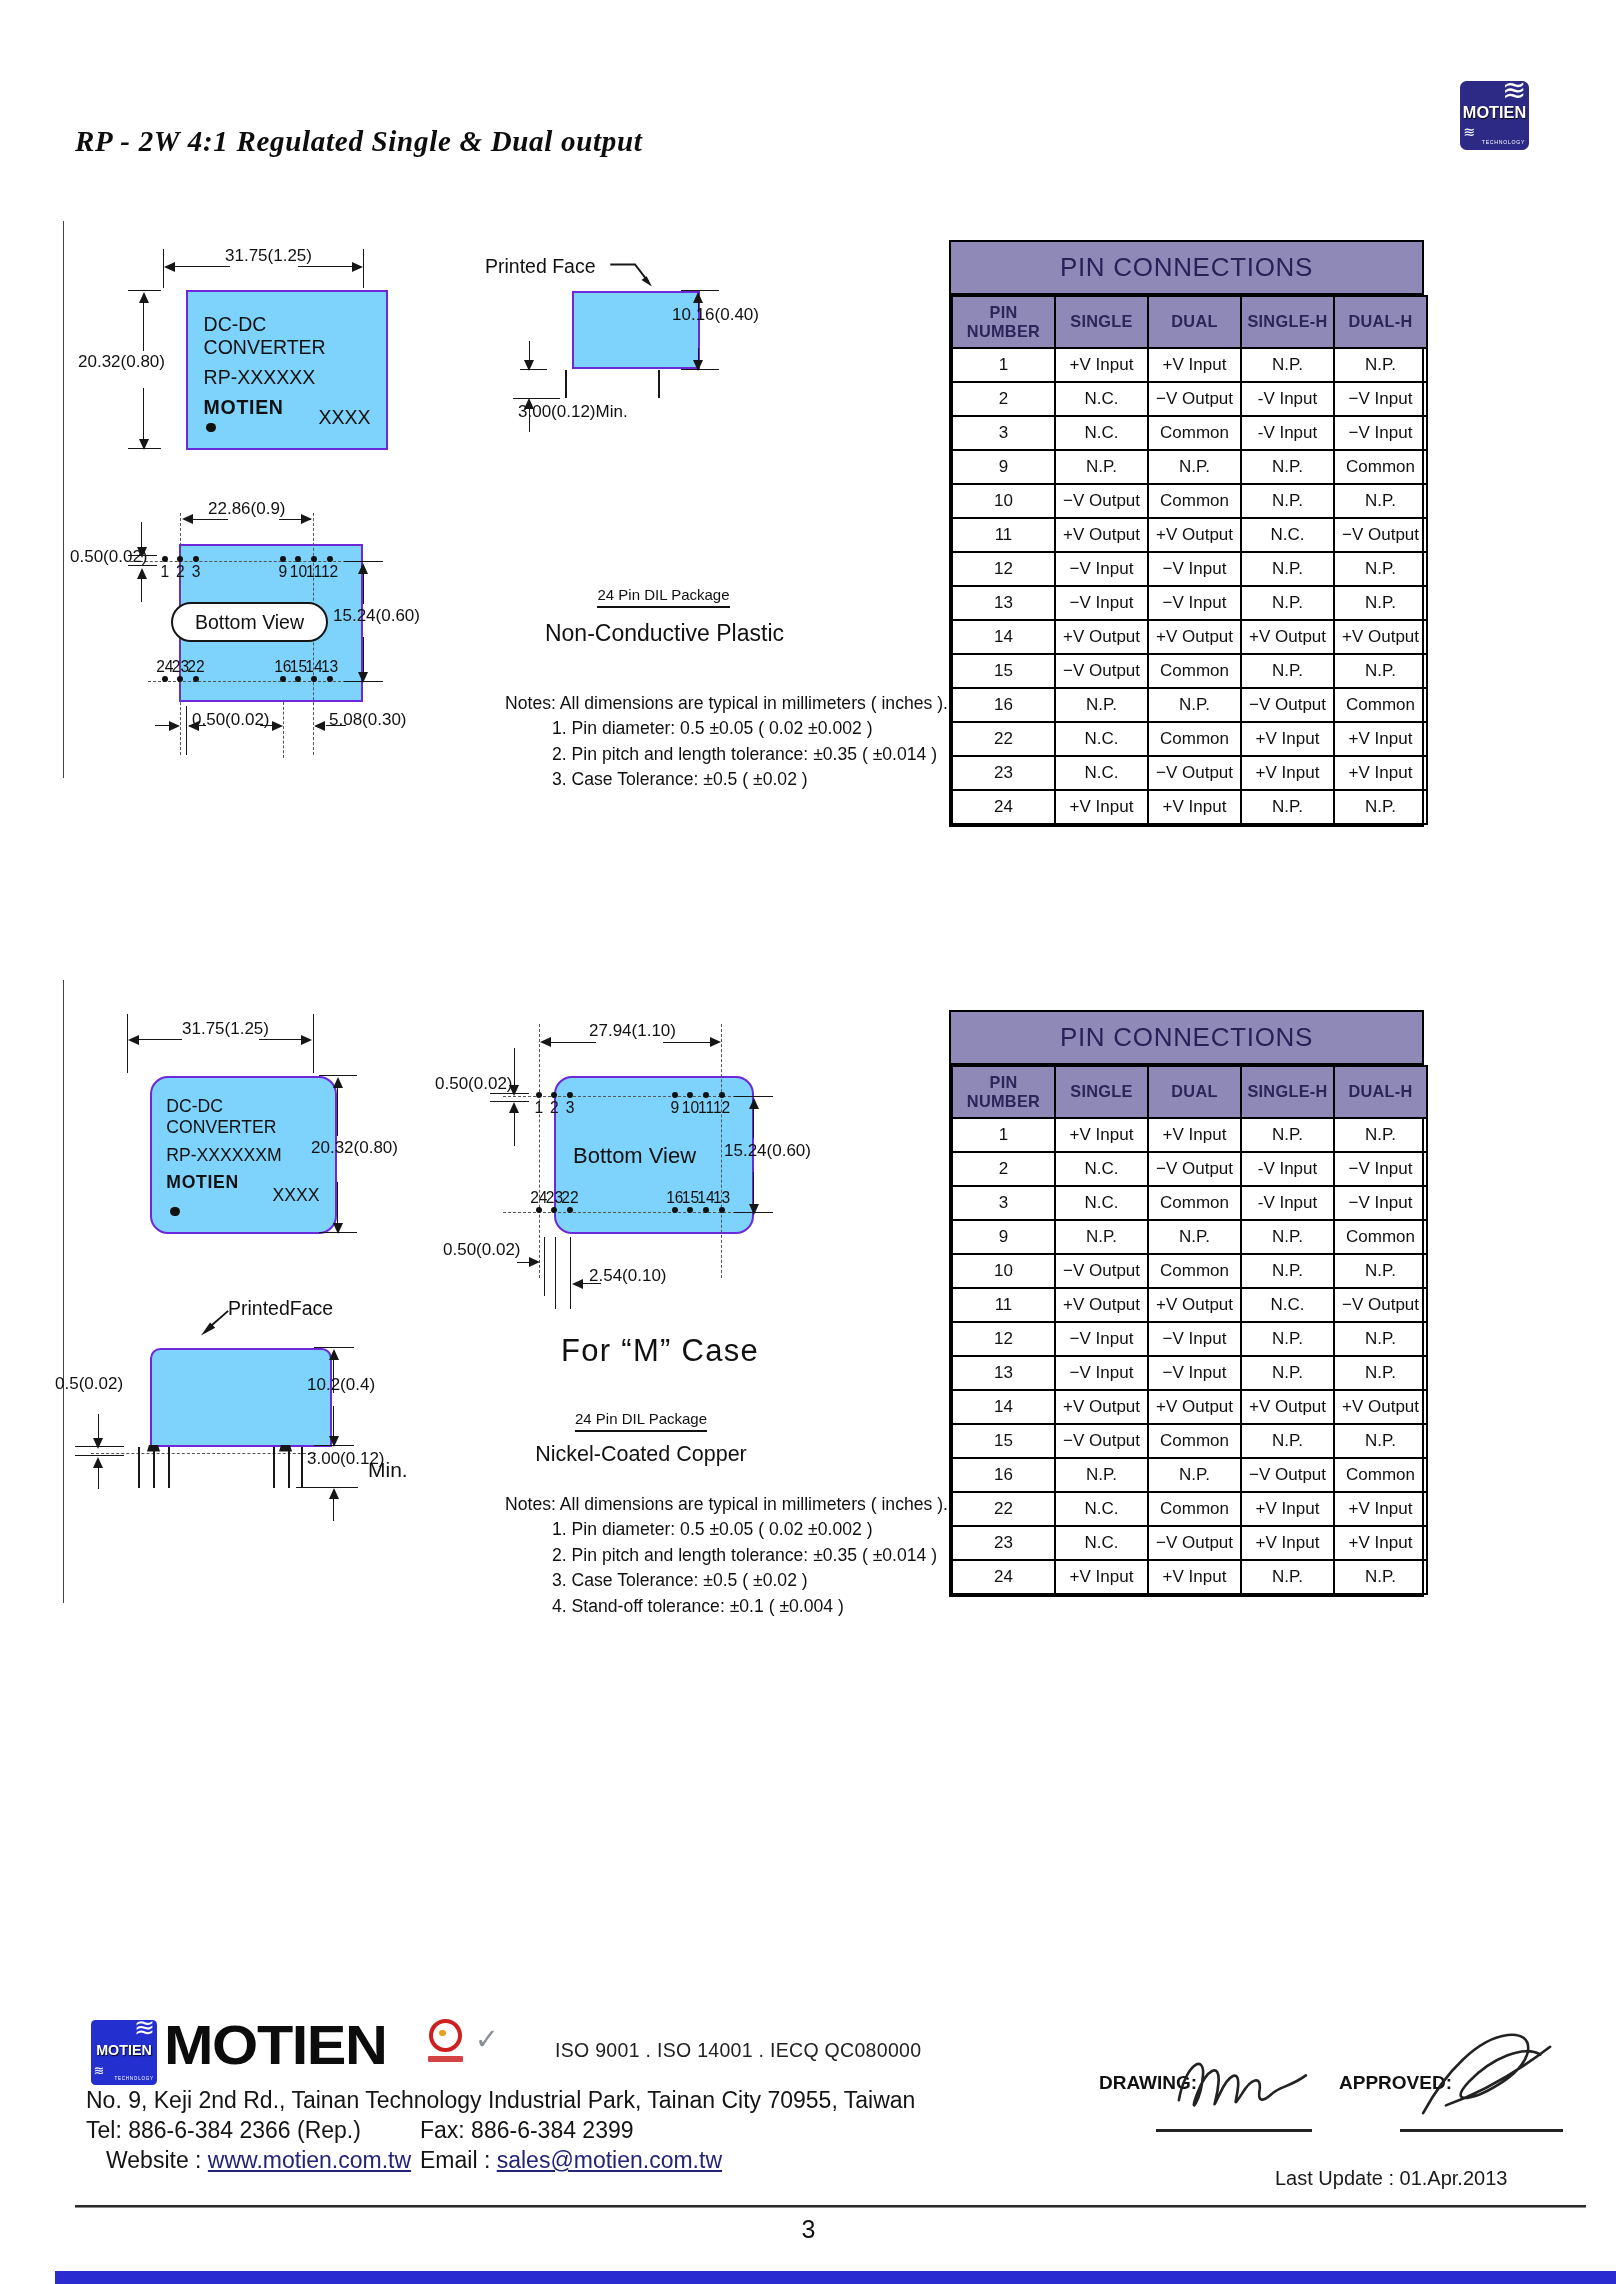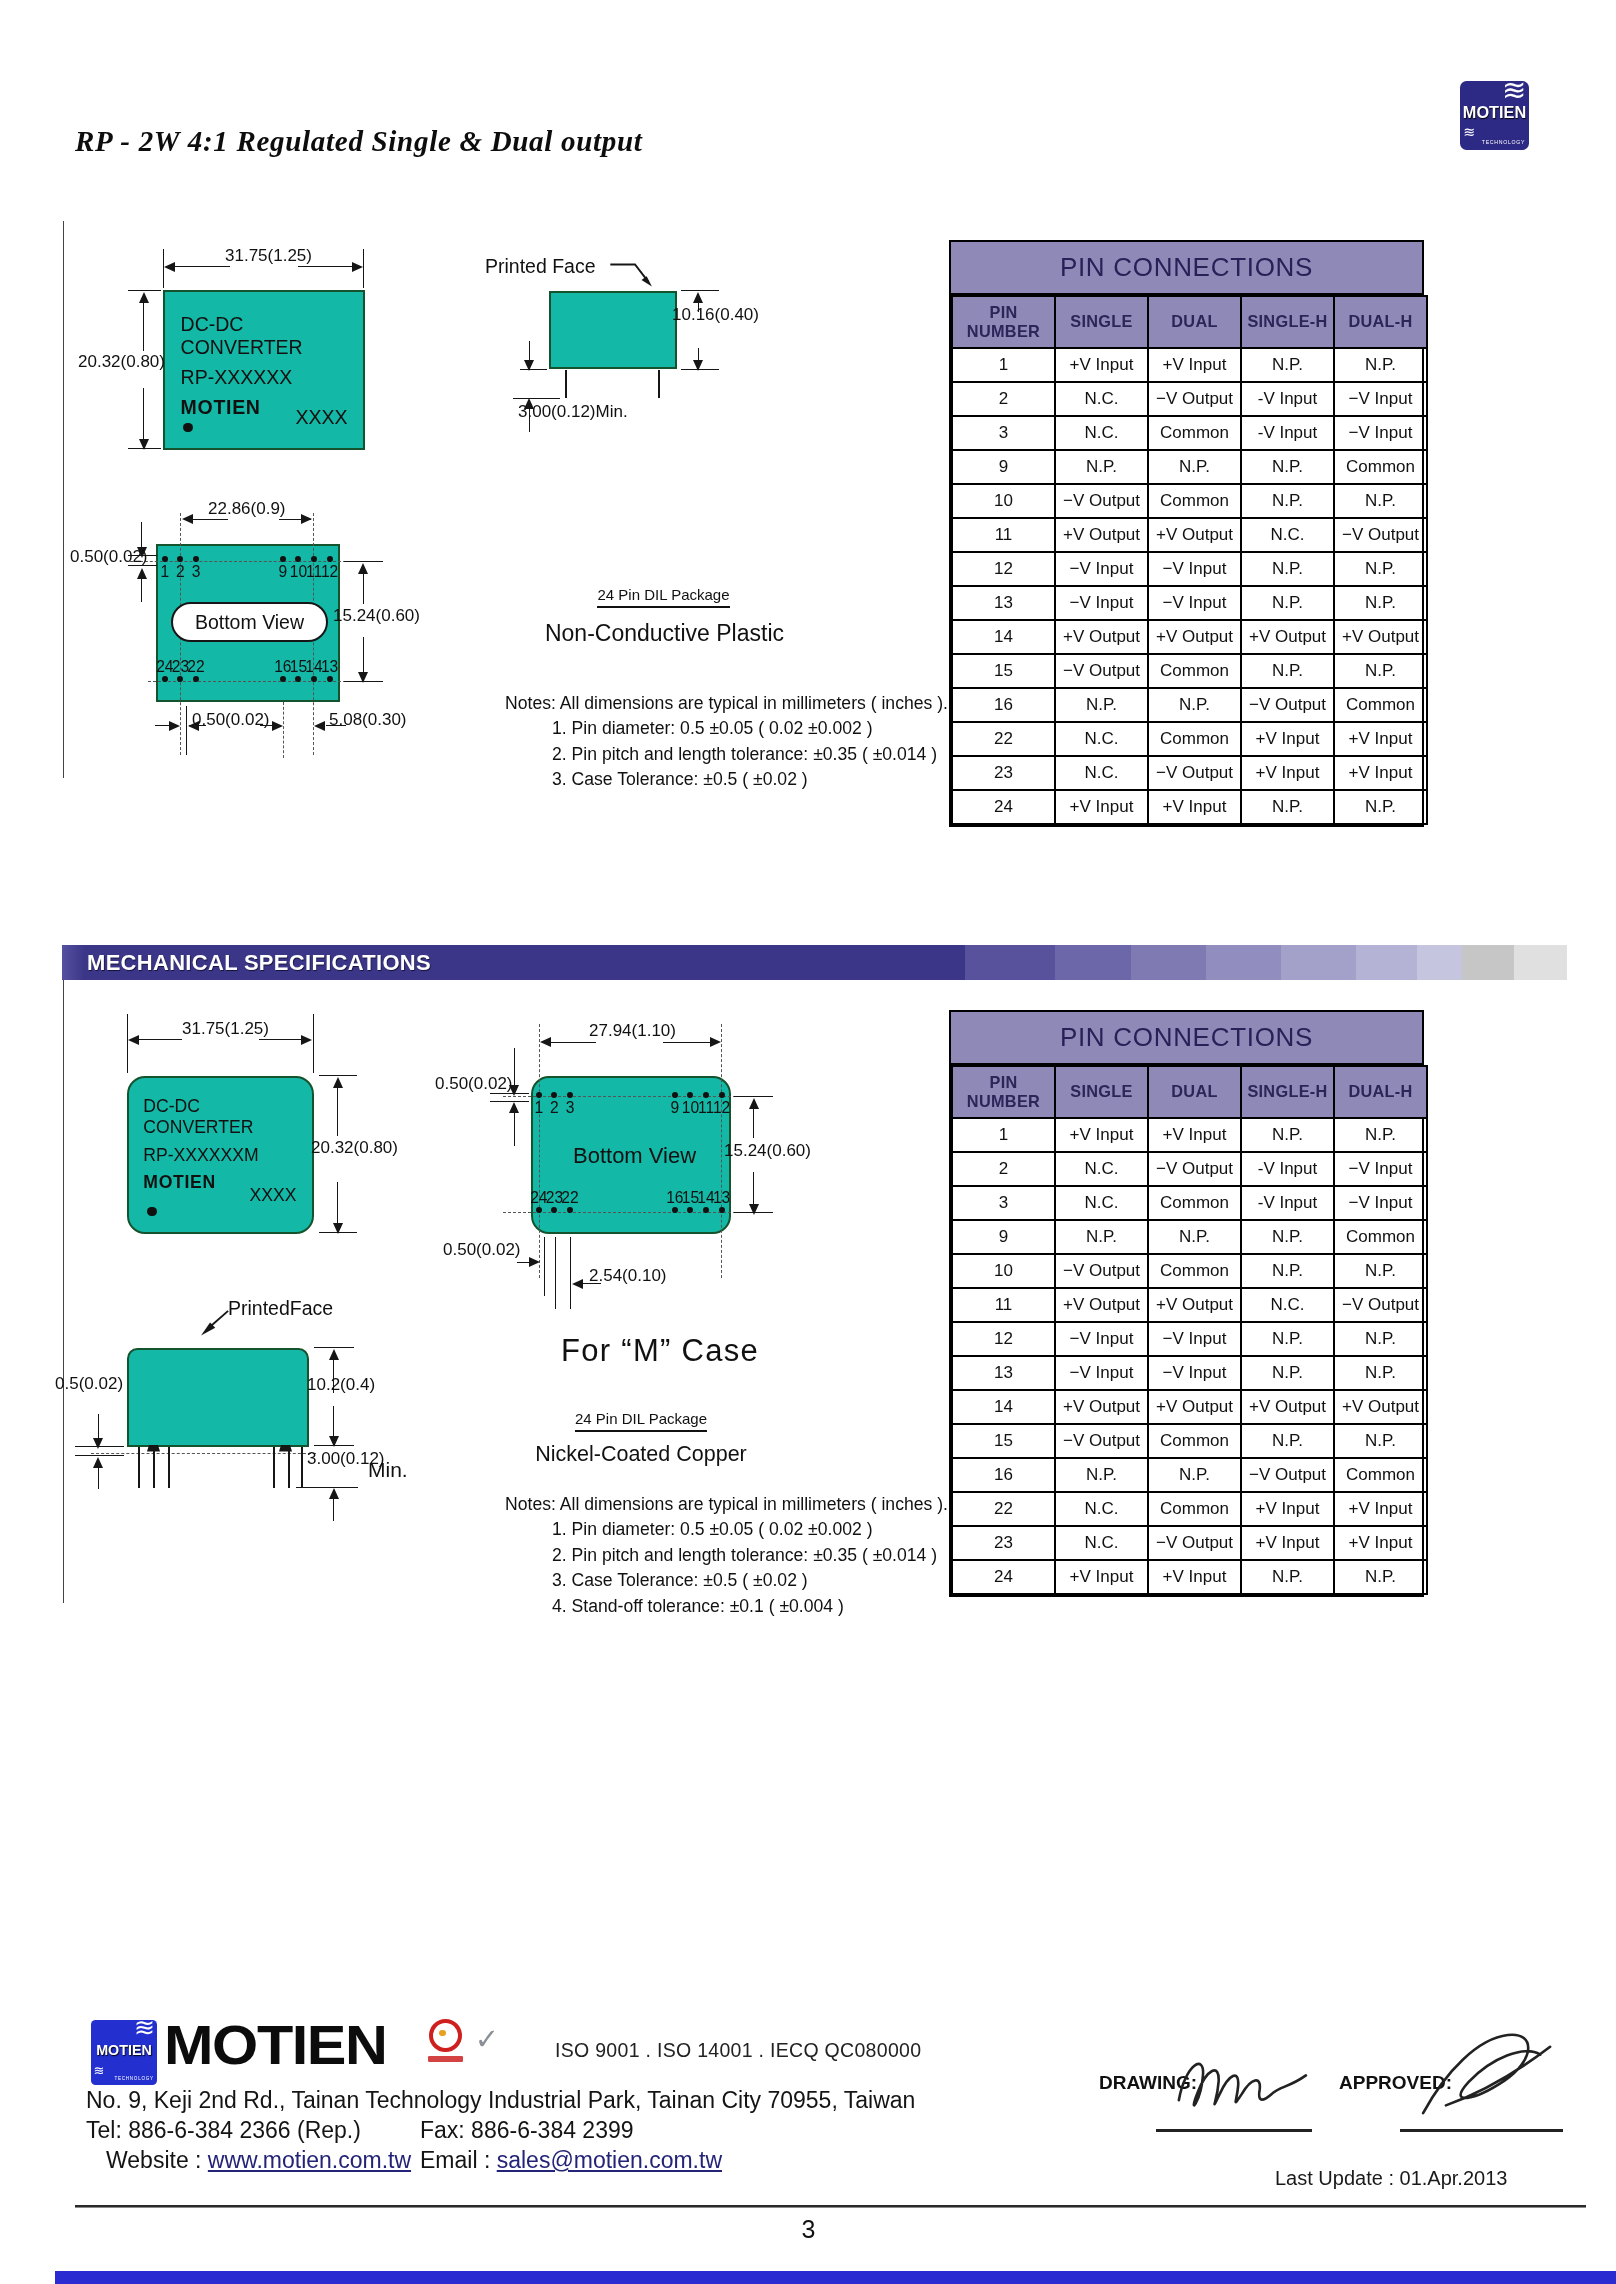--- a/index.html
+++ b/index.html
@@ -11,21 +11,21 @@
   .vl{position:absolute;width:1.3px;background:#161616;}
   .dash-h{position:absolute;border-top:1.3px dashed #555;height:0;}
   .dash-v{position:absolute;border-left:1.3px dashed #555;width:0;}
   .arr{position:absolute;width:0;height:0;}
   .arr.r{border:5.2px solid transparent;border-left:11px solid #161616;border-right:0;}
   .arr.l{border:5.2px solid transparent;border-right:11px solid #161616;border-left:0;}
   .arr.u{border:5.2px solid transparent;border-bottom:11px solid #161616;border-top:0;}
   .arr.d{border:5.2px solid transparent;border-top:11px solid #161616;border-bottom:0;}
   .dim{position:absolute;text-align:left;font-size:17px;line-height:20px;color:#111;white-space:nowrap;}
   .dim.right{text-align:right;}
-  .draw-rect{position:absolute;border:2px solid #14532d;background:#14b8a6;box-sizing:border-box;}
+  .draw-rect{position:absolute;border:2px solid #6d28d9;background:#7dd3fc;box-sizing:border-box;margin-left:23px;}
   .rounded{border-radius:18px;}
   
   .page-title{position:absolute;left:75px;top:125px;font-family:"Liberation Serif",serif;
               font-style:italic;font-weight:700;font-size:29px;letter-spacing:0.7px;color:#0d0d0d;}
   .secbar{position:absolute;left:62px;width:1505px;height:35px;line-height:35px;
           color:#fff;font-weight:700;font-size:22px;letter-spacing:0.3px;padding-left:25px;box-sizing:border-box;
           text-shadow:0.7px 0.7px 0.7px #15123a;
           background:linear-gradient(90deg,#55509f 0,#3c3688 1.5%,#3c3688 60%,#57529b 60%,#57529b 66%,#6c67a8 66%,#6c67a8 71%,#7f7bb2 71%,#7f7bb2 76%,#918dbe 76%,#918dbe 81%,#a3a0ca 81%,#a3a0ca 86%,#b5b3d5 86%,#b5b3d5 90%,#c6c5e0 90%,#c6c5e0 93%,#c6c6c6 93%,#c6c6c6 96.5%,#e0e0e0 96.5%,#e0e0e0 100%);}
   .sec-edge{position:absolute;width:1.3px;background:#444;}
   
@@ -395,21 +395,20 @@
             <td>24</td>
             <td>+V Input</td>
             <td>+V Input</td>
             <td>N.P.</td>
             <td>N.P.</td>
           </tr>
         </tbody>
     </table>
   </div>
 
-  <div class="secbar" style="top:945px;">MECHANICAL SPECIFICATIONS</div>
   <div class="sec-edge" style="left:63px;top:980px;height:623px;"></div>
 
   <div class="draw-rect rounded module small" style="left:127px;top:1076px;width:187px;height:158px;">
     <div>DC-DC CONVERTER</div>
     <div>RP-XXXXXXM</div>
     <div class="m-l3">MOTIEN</div>
     <div class="m-l4">XXXX</div>
     <span class="m-dot"></span>
   </div>
   <div class="vl" style="left:127px;top:1014px;height:59px;"></div>

